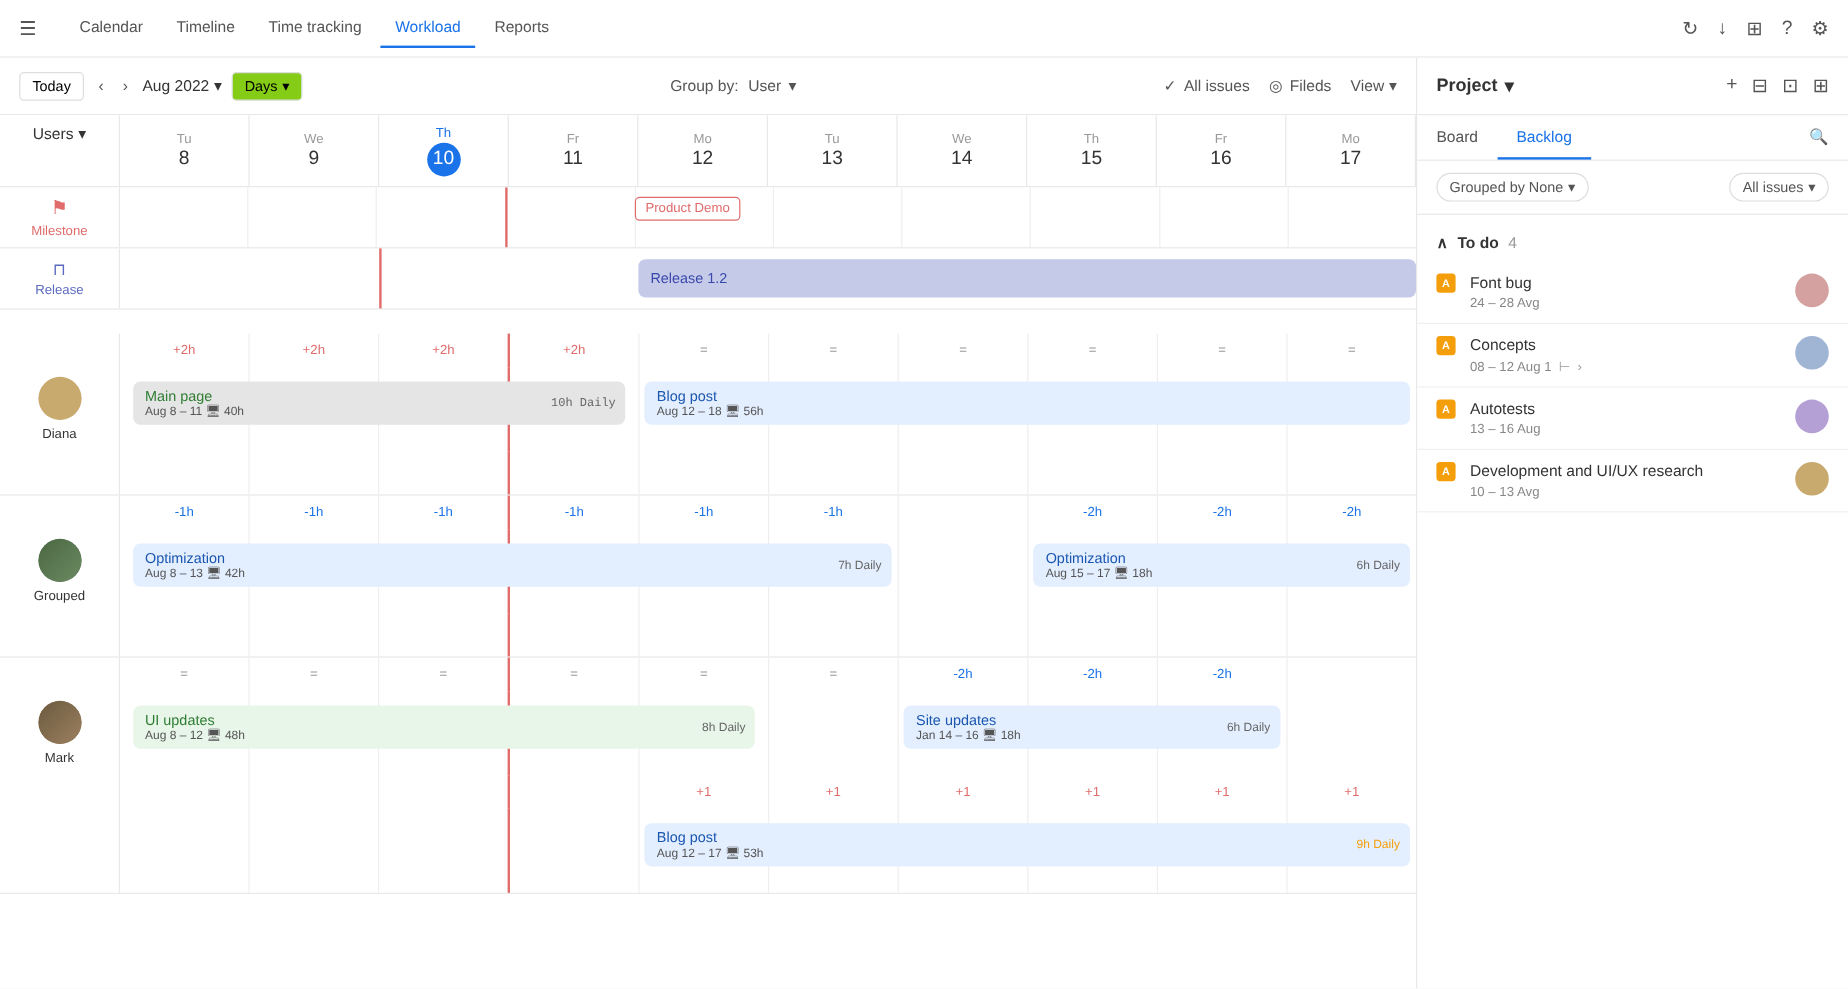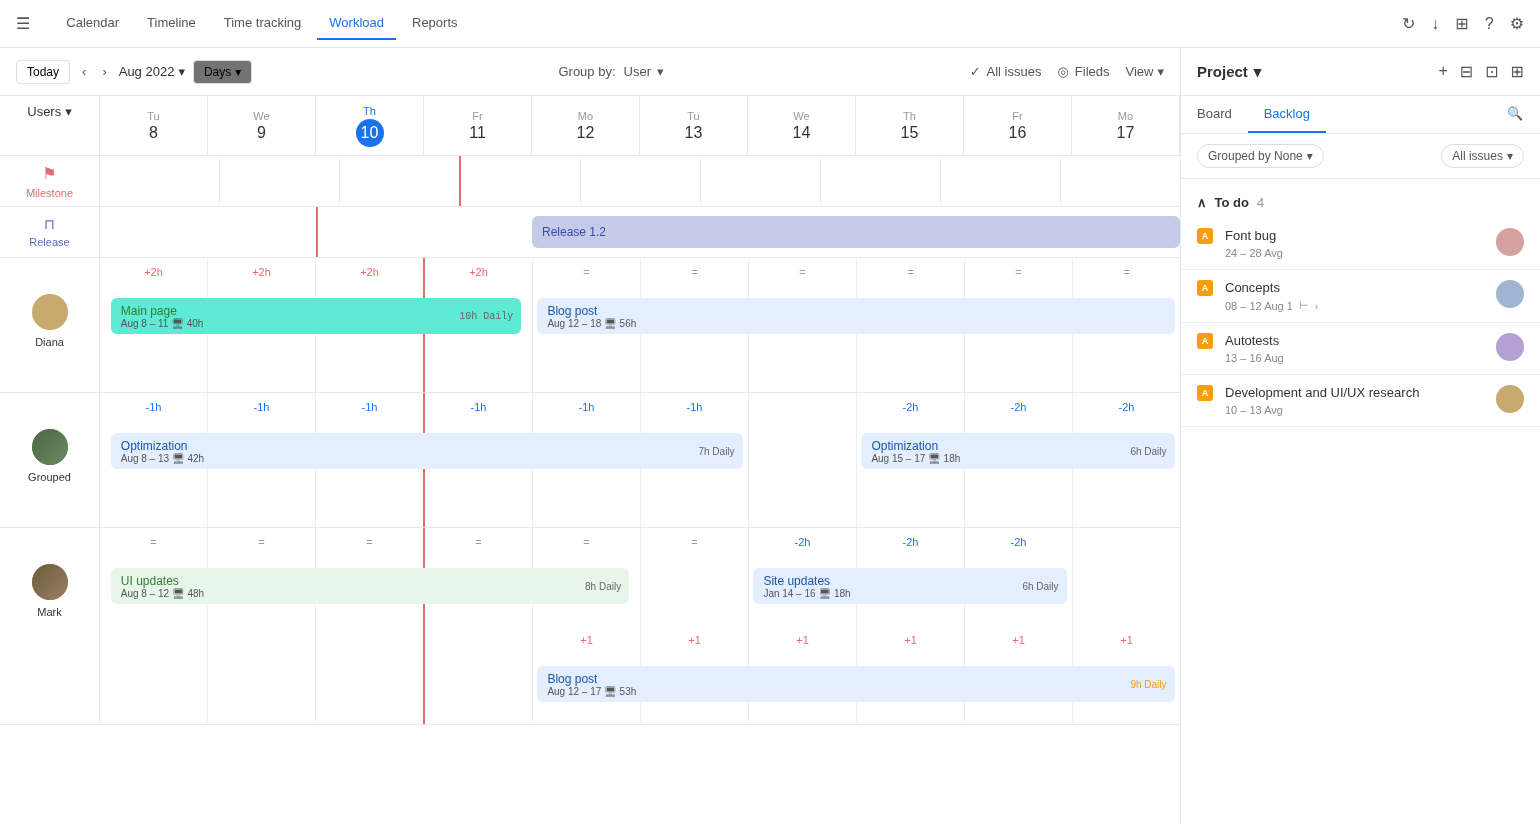--- a/index.html
+++ b/index.html
@@ -19,21 +19,21 @@
 
     
     .workload-panel { flex: 1; display: flex; flex-direction: column; overflow: hidden; background: #fff; }
 
     
     .workload-toolbar { display: flex; align-items: center; height: 48px; padding: 0 16px; border-bottom: 1px solid #e8e8e8; }
     .toolbar-left { display: flex; align-items: center; gap: 8px; }
     .btn-today { padding: 4px 10px; border: 1px solid #ddd; border-radius: 4px; cursor: pointer; font-size: 12px; background: #fff; }
     .nav-arrow { cursor: pointer; color: #555; padding: 4px; }
     .date-range { font-size: 13px; color: #333; cursor: pointer; display: flex; align-items: center; gap: 4px; }
-    .days-btn { padding: 4px 10px; border: 1px solid #ddd; border-radius: 4px; cursor: pointer; font-size: 12px; background: #737373; display: flex; align-items: center; gap: 4px; }
+    .days-btn { padding: 4px 10px; border: 1px solid #ddd; border-radius: 4px; cursor: pointer; font-size: 12px; background: #84cc16; display: flex; align-items: center; gap: 4px; }
     .toolbar-center { flex: 1; display: flex; justify-content: center; align-items: center; gap: 8px; font-size: 13px; color: #555; }
     .toolbar-right { display: flex; align-items: center; gap: 16px; }
     .filter-btn { display: flex; align-items: center; gap: 6px; font-size: 13px; color: #555; cursor: pointer; }
     .view-btn { display: flex; align-items: flex-end; gap: 4px; font-size: 13px; color: #555; cursor: pointer; }
 
     
     .calendar-container { display: flex; flex: 1; overflow: hidden; }
     .users-label { font-size: 13px; color: #333; cursor: pointer; display: flex; align-items: center; gap: 4px; }
 
     
@@ -208,20 +208,23 @@
           <div style="width:100px;flex-shrink:0;border-right:1px solid #e8e8e8;display:flex;flex-direction:column;align-items:center;justify-content:center;padding:8px;gap:4px;height:50px;">
             <span style="color:#e06c6c;font-size:16px;">⚑</span>
             <span style="font-size:11px;color:#e06c6c;">Milestone</span>
           </div>
 
           <div style="flex:1;display:flex;height:50px;">
             <div style="flex:1;border-right:1px solid #eee;"></div>
             <div style="flex:1;border-right:1px solid #eee;"></div>
             <div style="flex:1;border-right:2px solid #e06c6c;position:relative;"></div>
             <div style="flex:1;border-right:1px solid #eee;"></div>
+            <div style="flex:1;border-right:1px solid #eee;display:flex;align-items:center;padding:0 4px;position:relative;">
+              <div style="position:absolute;left:-1px;top:8px;background:#fff;border:1.5px solid #e06c6c;border-radius:4px;padding:3px 8px;font-size:11px;color:#e06c6c;font-weight:500;white-space:nowrap;z-index:5;">Product Demo</div>
+            </div>
             <div style="flex:1;border-right:1px solid #eee;"></div>
             <div style="flex:1;border-right:1px solid #eee;"></div>
             <div style="flex:1;border-right:1px solid #eee;"></div>
             <div style="flex:1;border-right:1px solid #eee;"></div>
             <div style="flex:1;"></div>
           </div>
         </div>
 
         <div style="display:flex;border-bottom:1px solid #e8e8e8;">
           <div style="width:100px;flex-shrink:0;border-right:1px solid #e8e8e8;display:flex;flex-direction:column;align-items:center;justify-content:center;padding:8px;gap:4px;height:50px;">
@@ -234,21 +237,21 @@
             <div style="position:absolute;left:calc(20% + 0px);top:0;bottom:0;width:2px;background:#e06c6c;z-index:3;"></div>
 
             <div style="position:absolute;left:40%;width:60%;top:9px;height:32px;background:#c5cae9;border-radius:6px;display:flex;align-items:center;padding:0 10px;font-size:12px;font-weight:500;color:#3949ab;z-index:2;">
               <span>Release 1.2</span>
             </div>
           </div>
         </div>
 
         <div style="border-bottom:1px solid #e8e8e8;">
 
-          <div style="display:flex;height:28px;">
+          <div style="display:flex;height:28px;margin-top:20px;">
             <div style="width:100px;flex-shrink:0;border-right:1px solid #e8e8e8;"></div>
             <div style="flex:1;display:flex;">
               <div style="flex:1;border-right:1px solid #eee;display:flex;align-items:center;justify-content:center;font-size:11px;color:#e06c6c;font-weight:500;">+2h</div>
               <div style="flex:1;border-right:1px solid #eee;display:flex;align-items:center;justify-content:center;font-size:11px;color:#e06c6c;font-weight:500;">+2h</div>
               <div style="flex:1;border-right:2px solid #e06c6c;display:flex;align-items:center;justify-content:center;font-size:11px;color:#e06c6c;font-weight:500;">+2h</div>
               <div style="flex:1;border-right:1px solid #eee;display:flex;align-items:center;justify-content:center;font-size:11px;color:#e06c6c;font-weight:500;">+2h</div>
               <div style="flex:1;border-right:1px solid #eee;display:flex;align-items:center;justify-content:center;font-size:11px;color:#999;">=</div>
               <div style="flex:1;border-right:1px solid #eee;display:flex;align-items:center;justify-content:center;font-size:11px;color:#999;">=</div>
               <div style="flex:1;border-right:1px solid #eee;display:flex;align-items:center;justify-content:center;font-size:11px;color:#999;">=</div>
               <div style="flex:1;border-right:1px solid #eee;display:flex;align-items:center;justify-content:center;font-size:11px;color:#999;">=</div>
@@ -270,21 +273,21 @@
                 <div style="flex:1;border-right:2px solid #e06c6c;"></div>
                 <div style="flex:1;border-right:1px solid #eee;"></div>
                 <div style="flex:1;border-right:1px solid #eee;"></div>
                 <div style="flex:1;border-right:1px solid #eee;"></div>
                 <div style="flex:1;border-right:1px solid #eee;"></div>
                 <div style="flex:1;border-right:1px solid #eee;"></div>
                 <div style="flex:1;border-right:1px solid #eee;"></div>
                 <div style="flex:1;"></div>
               </div>
 
-              <div style="position:absolute;left:1%;top:12px;width:38%;height:36px;background:#5eead4;border-radius:6px;display:flex;align-items:center;padding:0 10px;z-index:2;overflow:hidden;">
+              <div style="position:absolute;left:1%;top:12px;width:38%;height:36px;background:#e5e5e5;border-radius:6px;display:flex;align-items:center;padding:0 10px;z-index:2;overflow:hidden;">
                 <div>
                   <div style="font-size:12px;font-weight:500;color:#2e7d32;">Main page</div>
                   <div style="font-size:10px;color:#555;">Aug 8 – 11  🖥 40h</div>
                 </div>
                 <div style="position:absolute;right:8px;font-size:10px;color:#666;font-family:Liberation Mono, monospace;">10h Daily</div>
               </div>
 
               <div style="position:absolute;left:40.5%;top:12px;width:59%;height:36px;background:#e3eeff;border-radius:6px;display:flex;align-items:center;padding:0 10px;z-index:2;overflow:hidden;">
                 <div>
                   <div style="font-size:12px;font-weight:500;color:#1a56b0;">Blog post</div>

